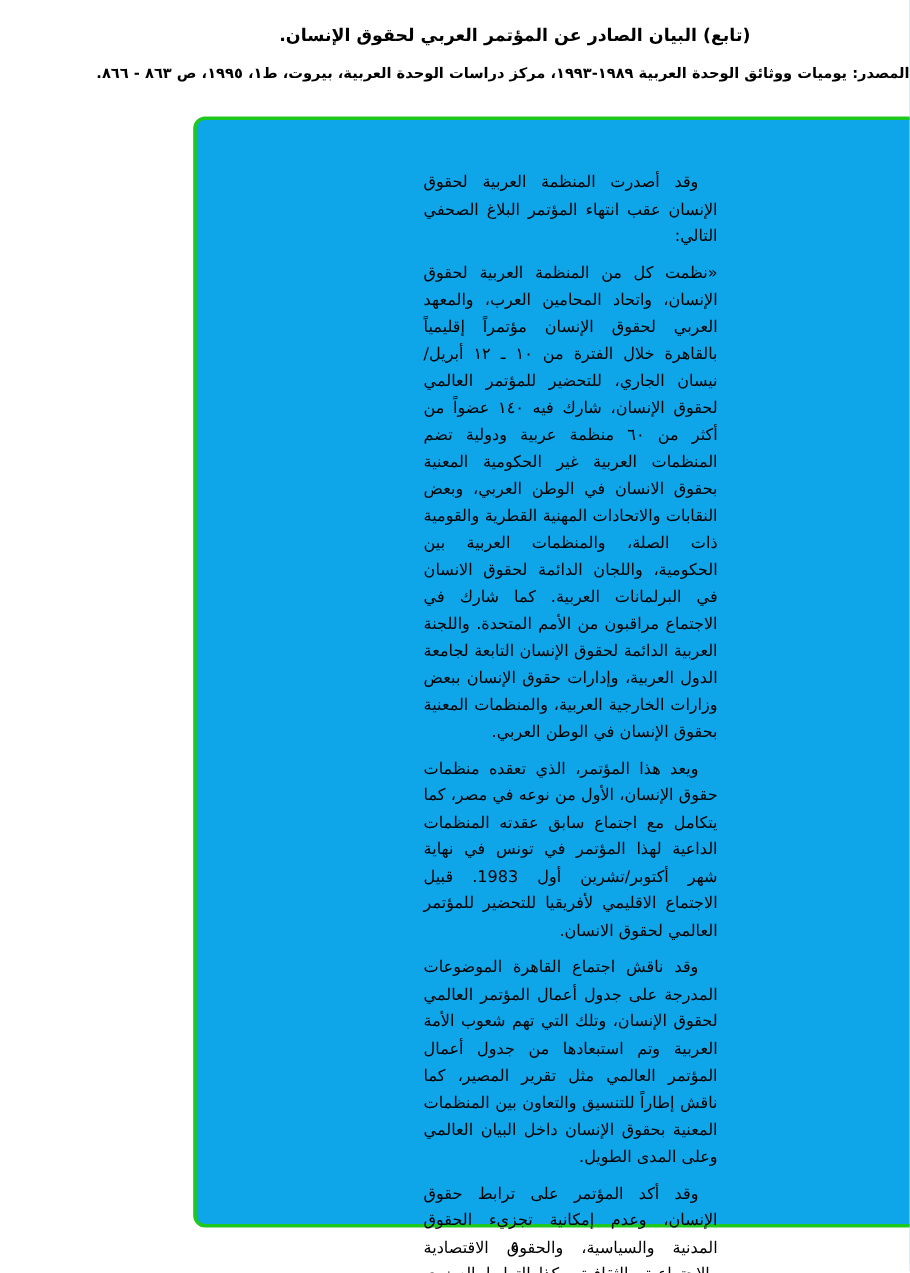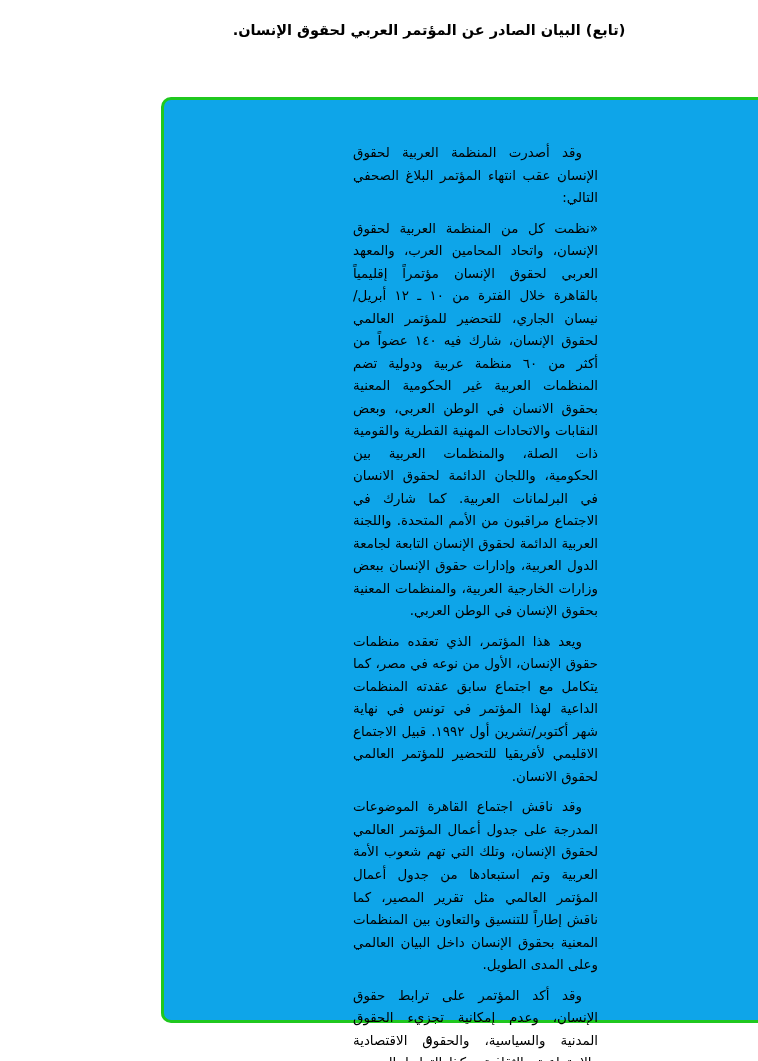--- a/index.html
+++ b/index.html
@@ -79,27 +79,28 @@
     direction: rtl;
   }
 </style>
 </head>
 <body>
 
 <div class="page">
 
   <div class="doc-header">
     <div class="doc-title">(تابع) البيان الصادر عن المؤتمر العربي لحقوق الإنسان.</div>
+    <div class="doc-source">المصدر: يوميات ووثائق الوحدة العربية ١٩٨٩-١٩٩٣، مركز دراسات الوحدة العربية، بيروت، ط١، ١٩٩٥، ص ٨٦٣ - ٨٦٦.</div>
   </div>
 
   <div class="frame">
     <div class="body-col">
       <p class="indent">وقد أصدرت المنظمة العربية لحقوق الإنسان عقب انتهاء المؤتمر البلاغ الصحفي التالي:</p>
       <p>«نظمت كل من المنظمة العربية لحقوق الإنسان، واتحاد المحامين العرب، والمعهد العربي لحقوق الإنسان مؤتمراً إقليمياً بالقاهرة خلال الفترة من ١٠ ـ ١٢ أبريل/نيسان الجاري، للتحضير للمؤتمر العالمي لحقوق الإنسان، شارك فيه ١٤٠ عضواً من أكثر من ٦٠ منظمة عربية ودولية تضم المنظمات العربية غير الحكومية المعنية بحقوق الانسان في الوطن العربي، وبعض النقابات والاتحادات المهنية القطرية والقومية ذات الصلة، والمنظمات العربية بين الحكومية، واللجان الدائمة لحقوق الانسان في البرلمانات العربية. كما شارك في الاجتماع مراقبون من الأمم المتحدة. واللجنة العربية الدائمة لحقوق الإنسان التابعة لجامعة الدول العربية، وإدارات حقوق الإنسان ببعض وزارات الخارجية العربية، والمنظمات المعنية بحقوق الإنسان في الوطن العربي.</p>
-      <p class="indent">ويعد هذا المؤتمر، الذي تعقده منظمات حقوق الإنسان، الأول من نوعه في مصر، كما يتكامل مع اجتماع سابق عقدته المنظمات الداعية لهذا المؤتمر في تونس في نهاية شهر أكتوبر/تشرين أول ١٩٩٢. قبيل الاجتماع الاقليمي لأفريقيا للتحضير للمؤتمر العالمي لحقوق الانسان.</p>
+      <p class="indent">ويعد هذا المؤتمر، الذي تعقده منظمات حقوق الإنسان، الأول من نوعه في مصر، كما يتكامل مع اجتماع سابق عقدته المنظمات الداعية لهذا المؤتمر في تونس في نهاية شهر أكتوبر/تشرين أول 1983. قبيل الاجتماع الاقليمي لأفريقيا للتحضير للمؤتمر العالمي لحقوق الانسان.</p>
       <p class="indent">وقد ناقش اجتماع القاهرة الموضوعات المدرجة على جدول أعمال المؤتمر العالمي لحقوق الإنسان، وتلك التي تهم شعوب الأمة العربية وتم استبعادها من جدول أعمال المؤتمر العالمي مثل تقرير المصير، كما ناقش إطاراً للتنسيق والتعاون بين المنظمات المعنية بحقوق الإنسان داخل البيان العالمي وعلى المدى الطويل.</p>
       <p class="indent">وقد أكد المؤتمر على ترابط حقوق الإنسان، وعدم إمكانية تجزيء الحقوق المدنية والسياسية، والحقوق الاقتصادية والاجتماعية والثقافية، وكذا الترابط العضوي بين التنمية والديمقراطية وحقوق الإنسان.</p>
     </div>
   </div>
 
   <div class="page-number">٥</div>
 
 </div>
 
 </body></html>

